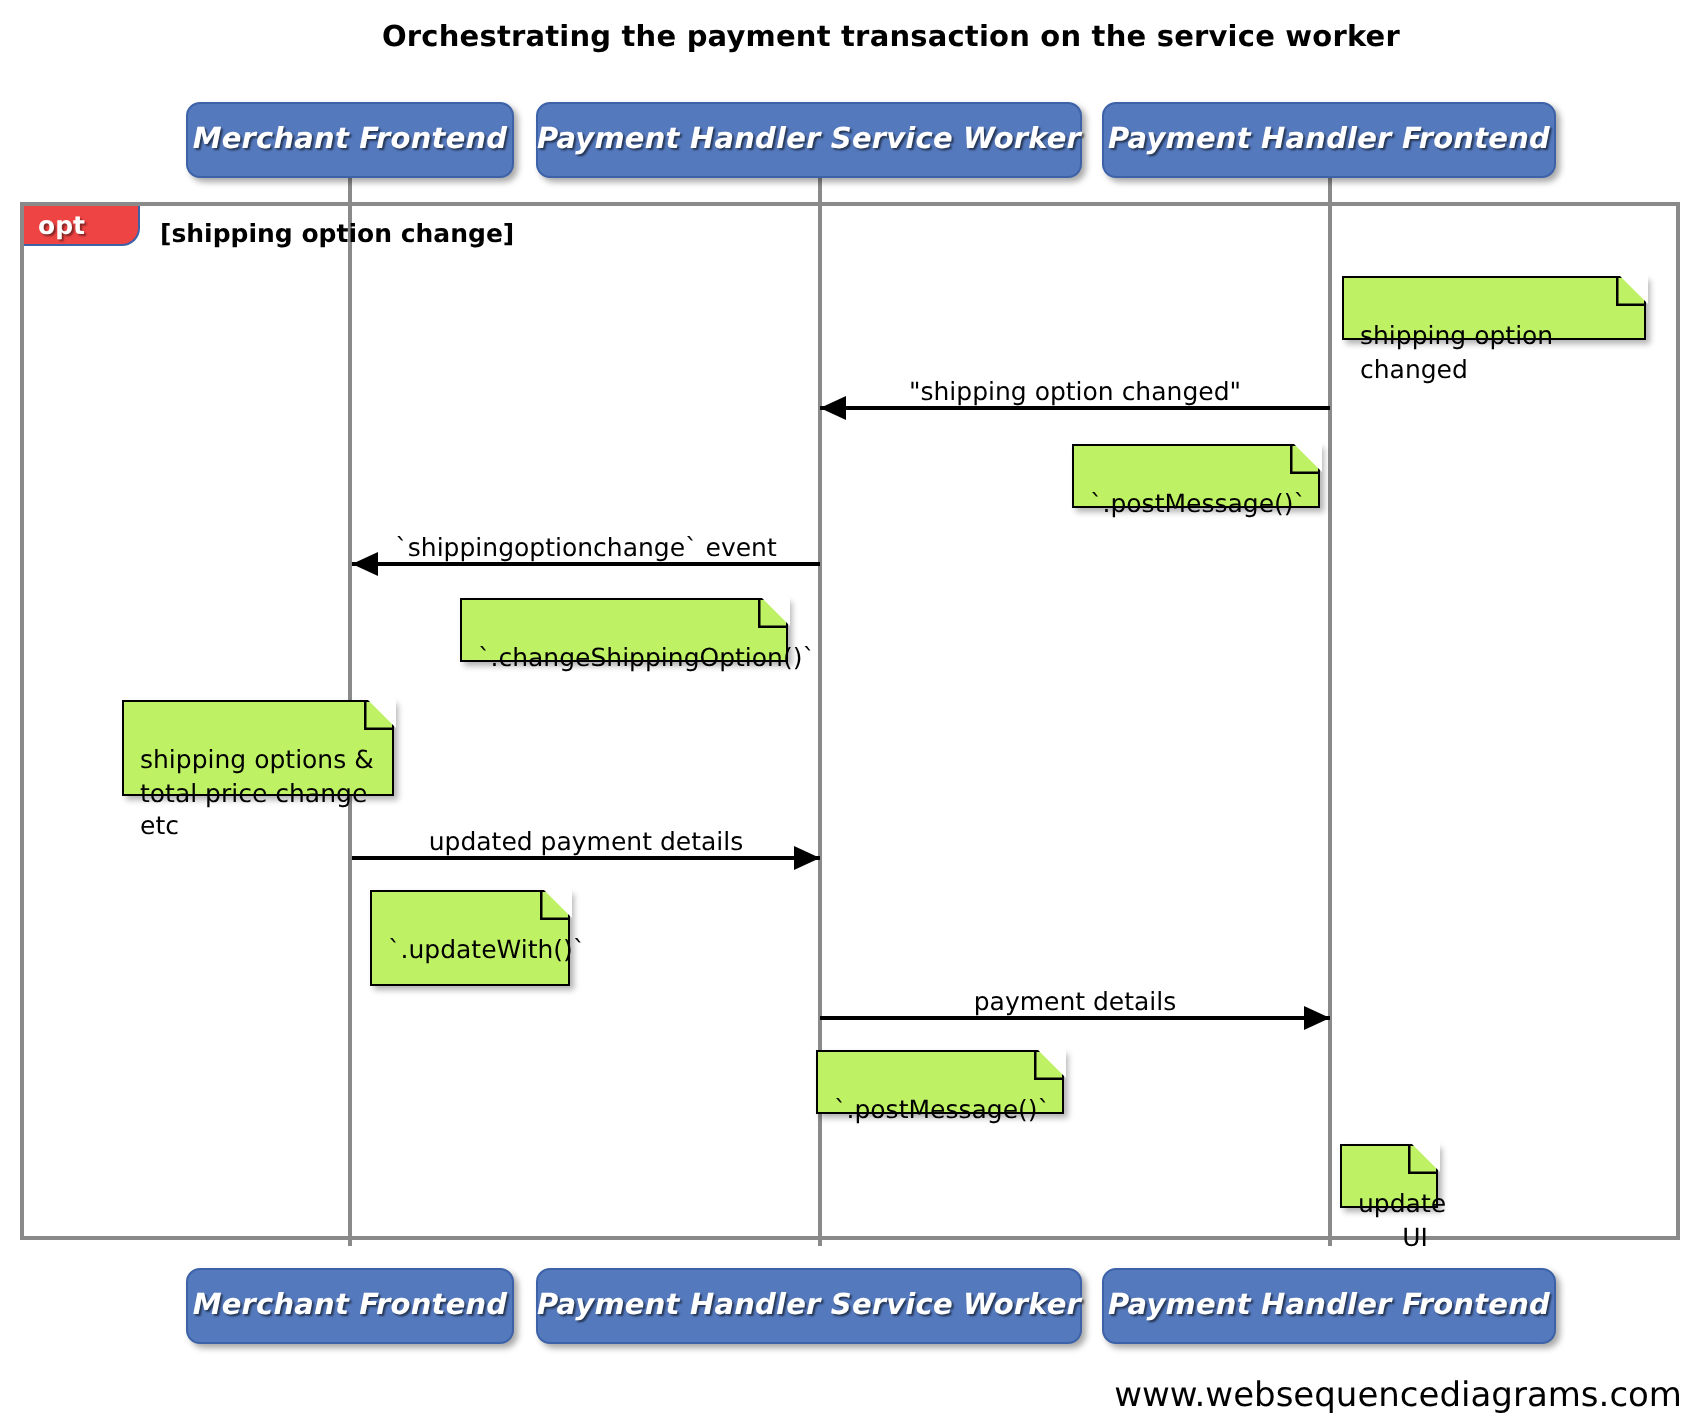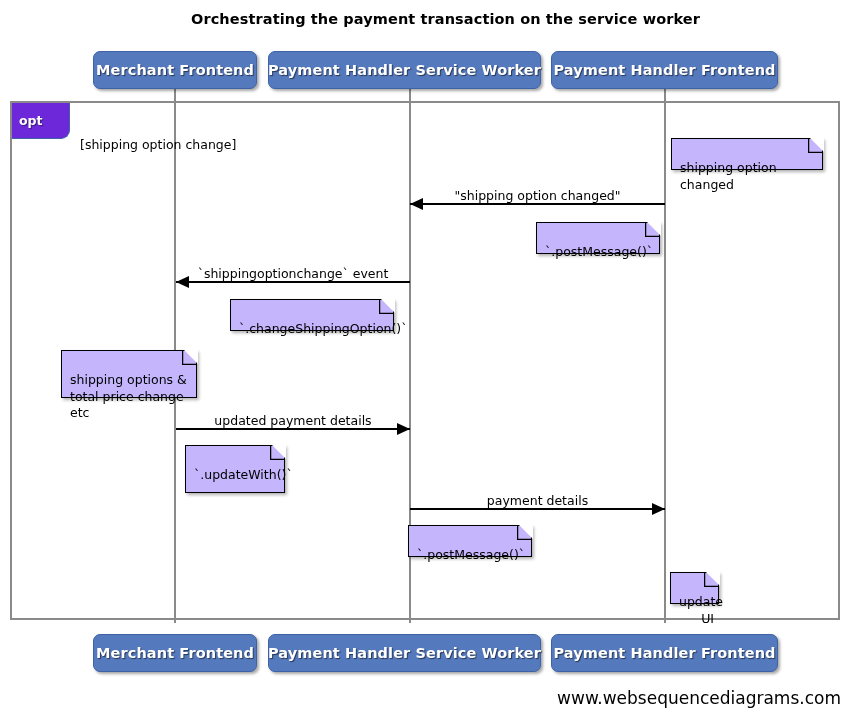--- a/index.html
+++ b/index.html
@@ -39,20 +39,21 @@
     position: absolute;
     height: 38px;
     border-radius: 7px;
     background: #5479BD;
     border: 1px solid #3d62a8;
     box-shadow: 2px 2px 3px rgba(0,0,0,0.35);
     display: flex;
     align-items: center;
     justify-content: center;
     box-sizing: border-box;
+    font-style: italic;
   }
   .participant .plabel {
     color: #ffffff;
     font-size: 14.5px;
     font-weight: bold;
     white-space: nowrap;
     text-shadow: 1px 1px 1px rgba(0,0,0,0.55);
     letter-spacing: 0.1px;
   }
 
@@ -65,44 +66,43 @@
 
   
   .frame {
     position: absolute;
     border: 2px solid #8a8a8a;
     box-sizing: border-box;
     background: transparent;
   }
   .frame-tag {
     position: absolute;
-    height: 36px;
-    background: #6d28d9;
+    height: 20px;
+    background: #ef4444;
     border: 1px solid #3d62a8;
     border-top: none;
     border-left: none;
     border-radius: 0 0 9px 0;
     display: flex;
     align-items: center;
     box-sizing: border-box;
     padding: 0 8px 0 7px;
   }
   .frame-tag span {
     color: #ffffff;
     font-size: 12.5px;
     font-weight: bold;
     text-shadow: 1px 1px 1px rgba(0,0,0,0.45);
   }
   .frame-guard {
     position: absolute;
     font-size: 12.5px;
-    font-weight: normal;
-    color: #000000;
-    white-space: nowrap;
-    margin-top: 28px;
+    font-weight: bold;
+    color: #000000;
+    white-space: nowrap;
   }
 
   
   .msg-line {
     position: absolute;
     height: 2px;
     background: #000000;
   }
   .msg-label {
     position: absolute;
@@ -117,21 +117,21 @@
     height: 0;
     border-top: 6px solid transparent;
     border-bottom: 6px solid transparent;
   }
   .arrowhead.right { border-left: 13px solid #000000; }
   .arrowhead.left  { border-right: 13px solid #000000; }
 
   
   .note {
     position: absolute;
-    background: #c4b5fd;
+    background: #bef264;
     border: 1.5px solid #000000;
     box-shadow: 2px 2px 3px rgba(0,0,0,0.30);
     box-sizing: border-box;
     padding: 5px 4px 5px 8px;
     font-size: 12.5px;
     color: #000000;
     line-height: 1.30;
     white-space: pre-line;
   }
   

